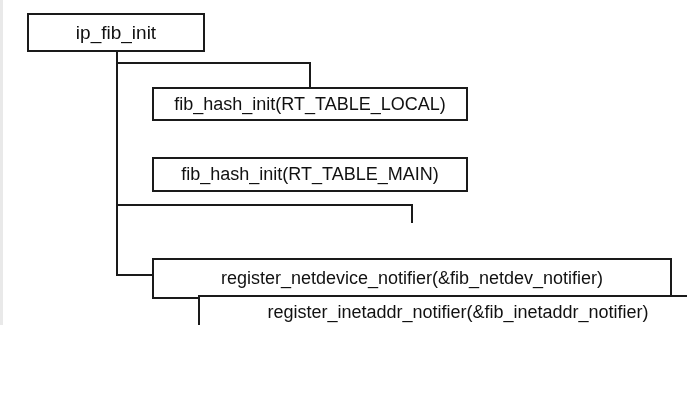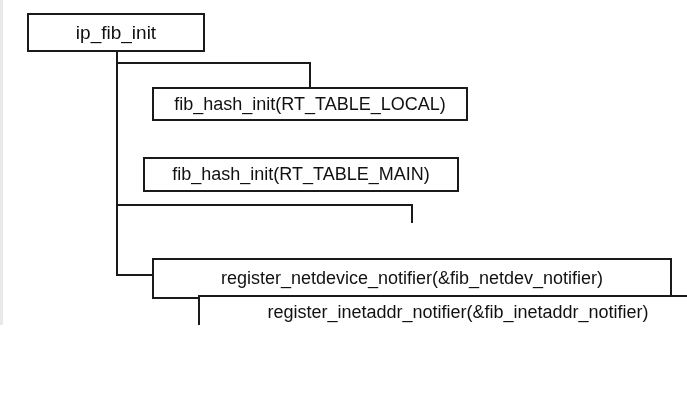--- a/index.html
+++ b/index.html
@@ -37,21 +37,21 @@
     box-sizing: border-box;
     letter-spacing: 0px;
   }
   .node.small { font-size: 18px; }
   .line {
     position: absolute;
     background: #1a1a1a;
   }
   #root-box   { left: 27px;  top: 13px;  width: 178px; height: 39px; }
   #child-0    { left: 152px; top: 87px;  width: 316px; height: 34px; }
-  #child-1    { left: 143px; top: 157px; width: 316px; height: 35px; }
+  #child-1    { left: 152px; top: 157px; width: 316px; height: 35px; }
   #child-2    { left: 152px; top: 234px; width: 520px; height: 41px; margin-top: 24px; }
   #child-3    { left: 152px; top: 295px; width: 520px; height: 35px; margin-left: 46px; }
 
   #trunk      { left: 116px; top: 52px;  width: 2px;   height: 224px; }
   #b0-h       { left: 116px; top: 62px;  width: 195px; height: 2px; }
   #b0-v       { left: 309px; top: 62px;  width: 2px;   height: 25px; }
   #b2-h       { left: 116px; top: 204px; width: 297px; height: 2px; }
   #b2-v       { left: 411px; top: 204px; width: 2px;   height: 19px; }
   #b3-h       { left: 116px; top: 274px; width: 297px; height: 2px; }
   #b3-v       { left: 411px; top: 274px; width: 2px;   height: 21px; }

